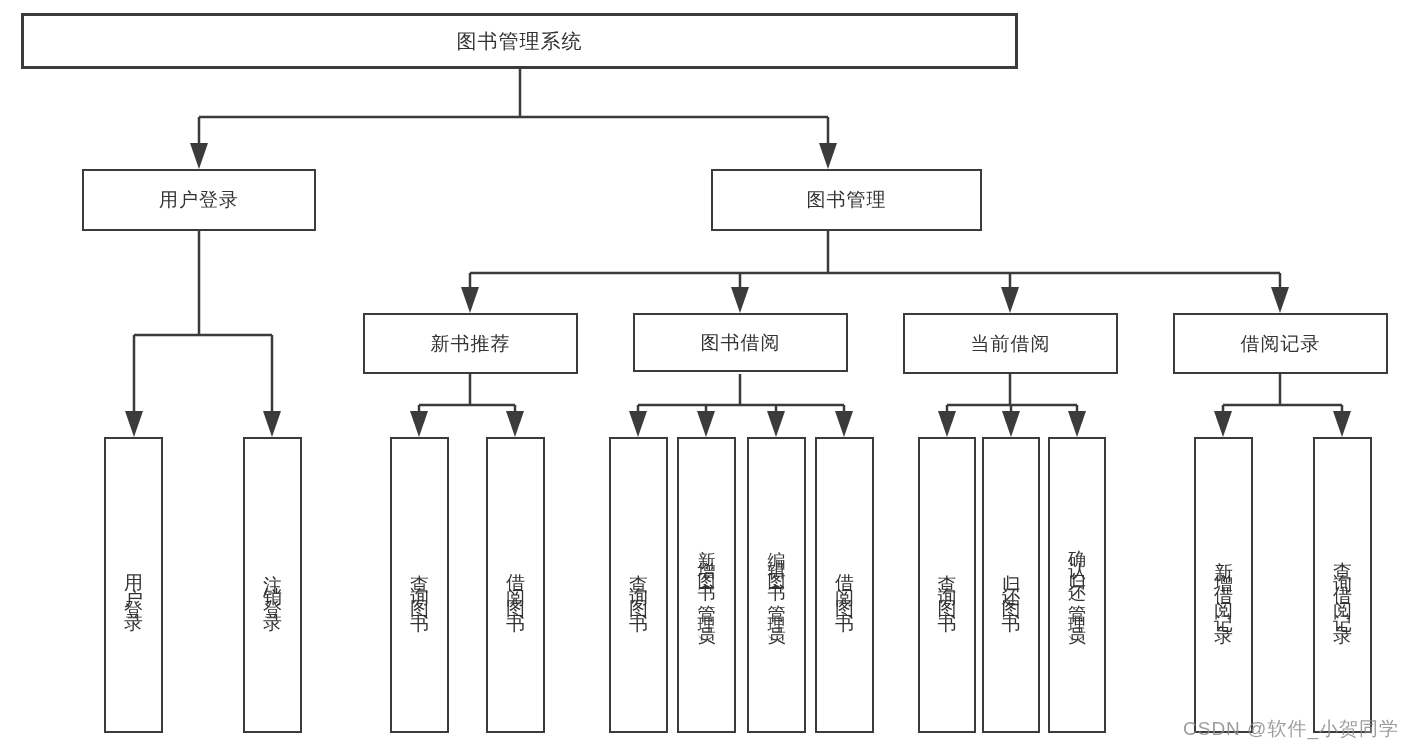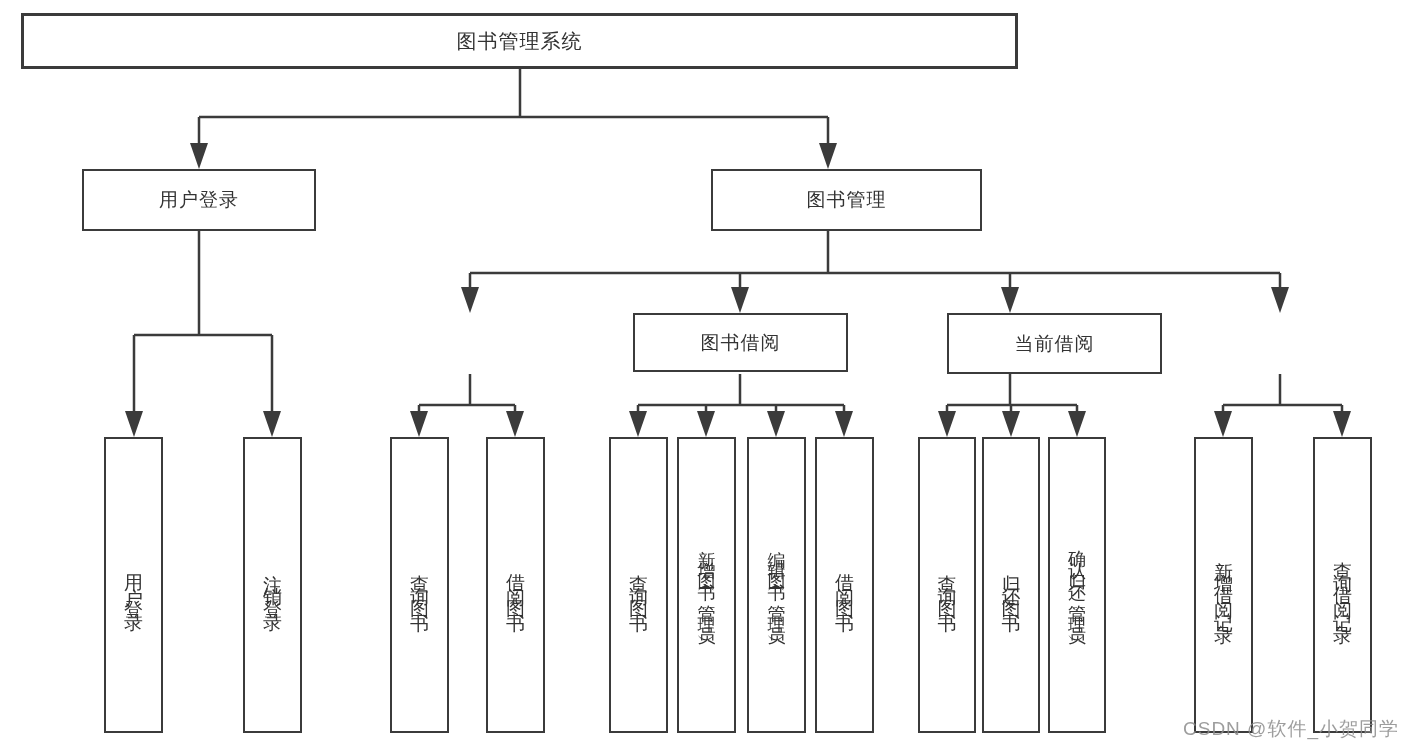--- a/index.html
+++ b/index.html
@@ -121,22 +121,24 @@
       <polygon points="1214,411 1232,411 1223,437"></polygon>
       <polygon points="1333,411 1351,411 1342,437"></polygon>
     </g>
   </svg>
 
   <div class="box root" style="left:21px; top:13px; width:997px; height:56px;">图书管理系统</div>
 
   <div class="box" style="left:82px; top:169px; width:234px; height:62px;">用户登录</div>
   <div class="box" style="left:711px; top:169px; width:271px; height:62px;">图书管理</div>
 
+  <div class="box" style="left:363px; top:313px; width:215px; height:61px;">新书推荐</div>
   <div class="box" style="left:633px; top:313px; width:215px; height:59px;">图书借阅</div>
-  <div class="box" style="left:903px; top:313px; width:215px; height:61px;margin-left:44px;">当前借阅</div>
+  <div class="box" style="left:903px; top:313px; width:215px; height:61px;">当前借阅</div>
+  <div class="box" style="left:1173px; top:313px; width:215px; height:61px;">借阅记录</div>
 
   <div class="box vbox" style="left:104px; top:437px; width:59px; height:296px;">用户登录</div>
   <div class="box vbox" style="left:243px; top:437px; width:59px; height:296px;">注销登录</div>
 
   <div class="box vbox" style="left:390px; top:437px; width:59px; height:296px;">查询图书</div>
   <div class="box vbox" style="left:486px; top:437px; width:59px; height:296px;">借阅图书</div>
 
   <div class="box vbox" style="left:609px; top:437px; width:59px; height:296px;">查询图书</div>
   <div class="box vbox tight" style="left:677px; top:437px; width:59px; height:296px;">新增图书（管理员）</div>
   <div class="box vbox tight" style="left:747px; top:437px; width:59px; height:296px;">编辑图书（管理员）</div>

